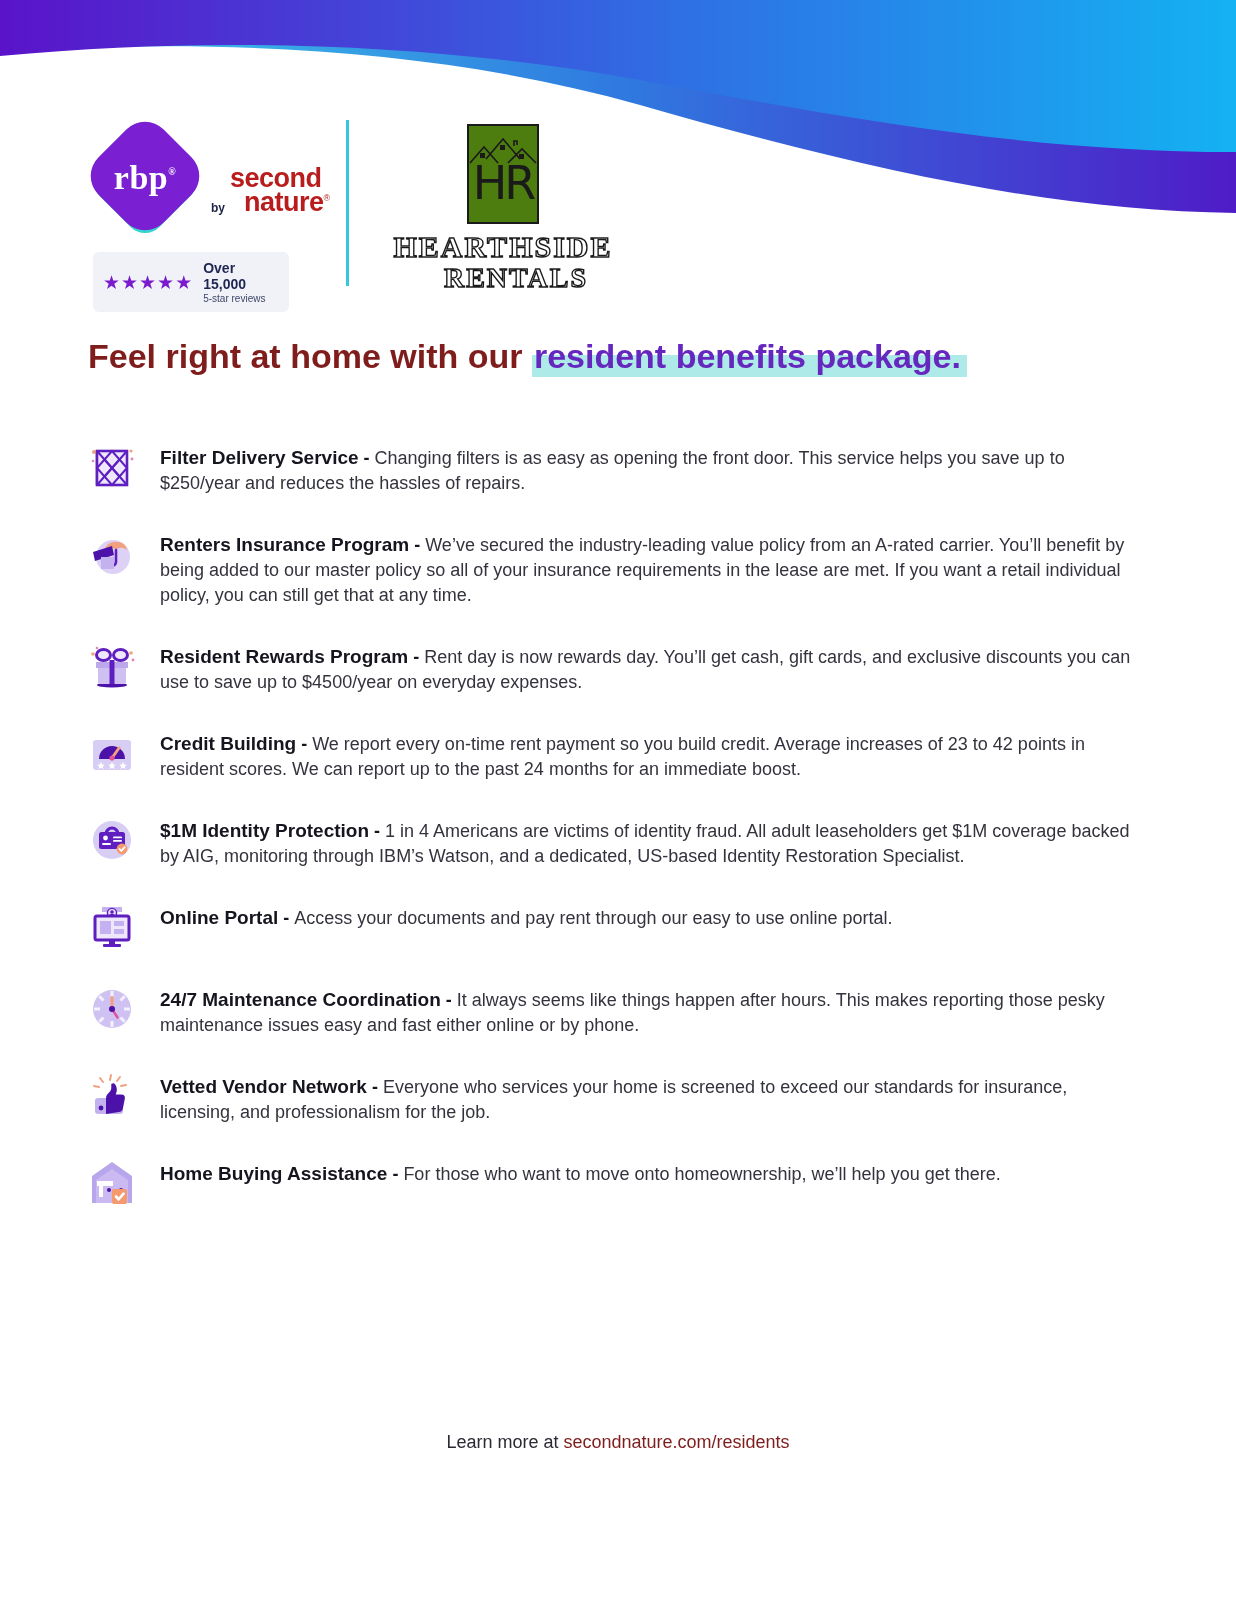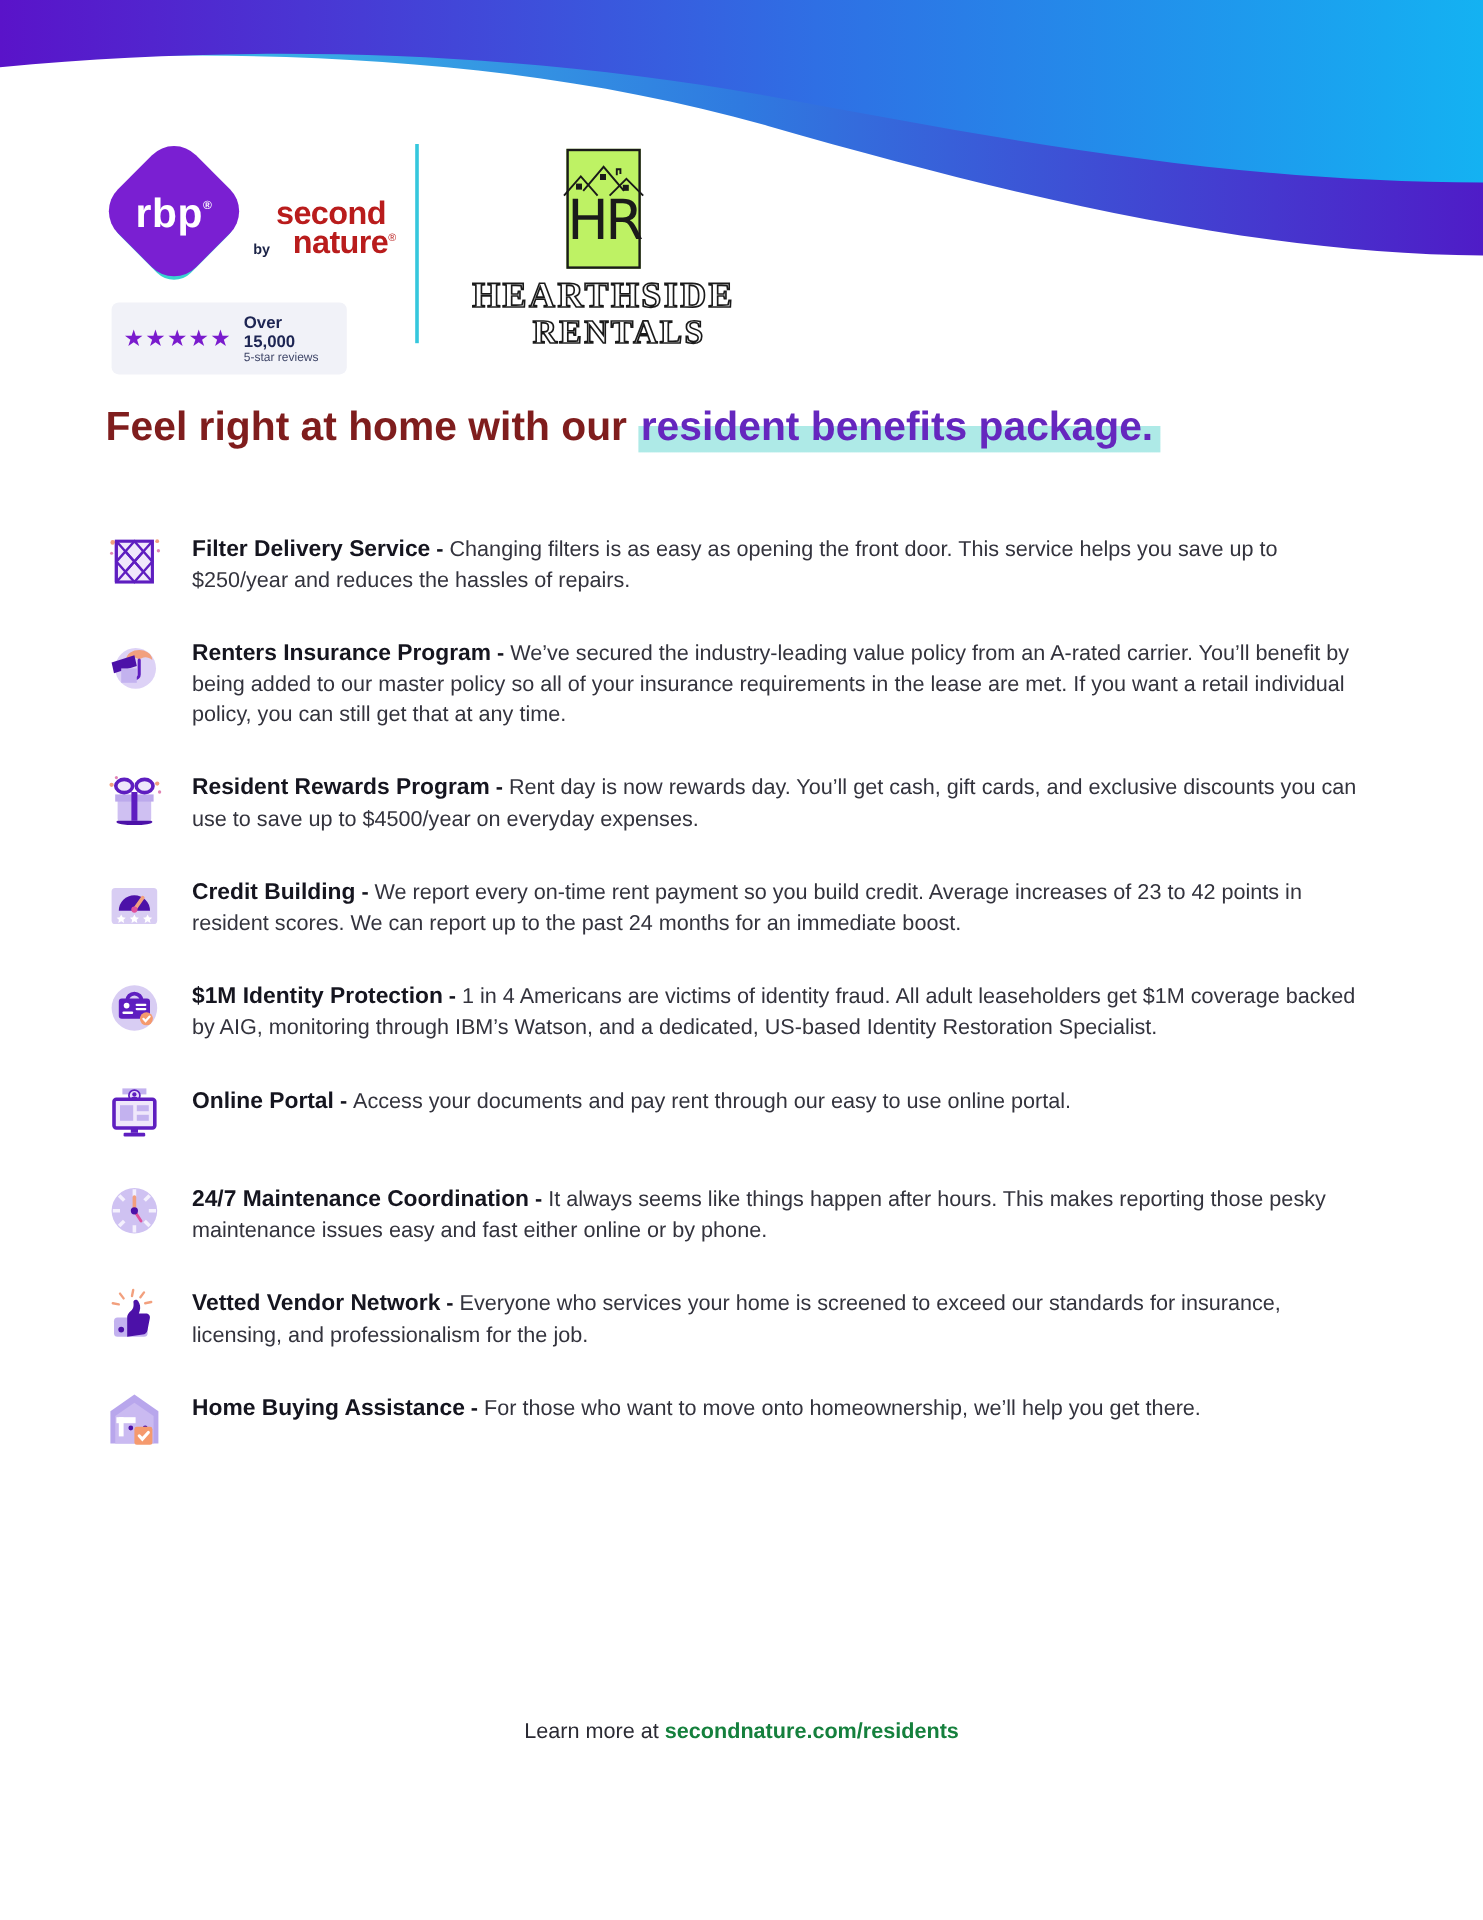--- a/index.html
+++ b/index.html
@@ -8,21 +8,21 @@
   .page {
     position:relative; width:1236px; height:1600px; background:#fff;
     overflow:hidden; margin:0 auto;
   }
   .wave-wrap { position:absolute; top:0; left:0; width:1236px; height:230px; }
 
   
   .logo-row { position:absolute; top:118px; left:93px; display:flex; align-items:flex-start; }
   .rbp-col { width:225px; }
   .rbp-lockup { display:flex; align-items:center; gap:14px; height:120px; }
-  .rbp-mark { position:relative; width:104px; height:104px; flex:0 0 auto; }
+  .rbp-mark { position:relative; width:104px; height:104px; flex:0 0 auto;font-family:Liberation Serif, serif; }
   .rbp-teal {
     position:absolute; left:10px; top:14px; width:84px; height:84px;
     background:#38d3cf; border-radius:20px; transform:rotate(45deg);
   }
   .rbp-purple {
     position:absolute; left:6px; top:4px; width:92px; height:92px;
     background:#7a1fd2; border-radius:26px; transform:rotate(45deg);
   }
   .rbp-text {
     position:absolute; left:0; top:0; width:104px; height:104px;
@@ -41,22 +41,22 @@
     display:flex; align-items:center; gap:10px; padding:8px 10px;
   }
   .stars { color:#7a1bcd; font-size:19px; letter-spacing:1px; font-family:"DejaVu Sans", sans-serif; white-space:nowrap; }
   .review-text .r1 { font-size:14px; font-weight:700; color:#1d2553; }
   .review-text .r2 { font-size:10px; color:#3f4668; margin-top:1px; }
 
   .divider { width:3px; height:166px; background:#35c7dd; margin:2px 36px 0 28px; }
 
   .partner { width:236px; text-align:center; color:#151515; }
   .hr-box {
-    width:62px; height:100px; border:2px solid #1a1a1a; margin:6px auto 8px auto;
-    display:flex; flex-direction:column; align-items:center; padding-top:6px; background:#bef264;
+    width:72px; height:100px; border:2px solid #1a1a1a; margin:6px auto 8px auto;
+    display:flex; flex-direction:column; align-items:center; padding-top:6px; background:#4d7c0f;
   }
   .hr-mono { font-family:"DejaVu Sans", sans-serif; font-size:46px; line-height:1; color:#1a1a1a; letter-spacing:-3px; margin-top:-6px; }
   .outline-text {
     font-family:"Liberation Serif", serif; font-weight:700; color:#ffffff;
     -webkit-text-stroke:1.4px #1a1a1a; letter-spacing:2px; line-height:1.0;
   }
   .outline-text.l1 { font-size:30px; }
   .outline-text.l2 { font-size:28px; margin-top:2px; padding-left:26px; }
 
   
@@ -72,21 +72,21 @@
   
   .benefits { position:absolute; top:421px; left:88px; width:1056px; display:flex; flex-direction:column; gap:36px;margin-top:24px; }
   .benefit { display:flex; align-items:flex-start; }
   .b-icon { flex:0 0 48px; width:48px; height:48px; margin-right:24px; margin-top:-2px; }
   .b-text { flex:1; font-size:18px; line-height:1.38; color:#33333d; }
   .b-title { font-size:19px; font-weight:700; color:#15151f; }
   .b-sep { font-weight:700; color:#15151f; }
 
   
   .learn-more { position:absolute; top:1432px; left:0; width:1236px; text-align:center; font-size:18px; color:#2a2a33; }
-  .learn-more .link { color:#15803d; font-weight:700; }
+  .learn-more .link { color:#7f1d1d; font-weight:400; }
   .fine-print {
     position:absolute; top:1545px; left:75px; right:75px;
     display:flex; justify-content:space-between; align-items:baseline;
     font-size:9.5px; color:#2b2b2b;
   }
 </style>
 </head>
 <body>
 
 <div class="page">

